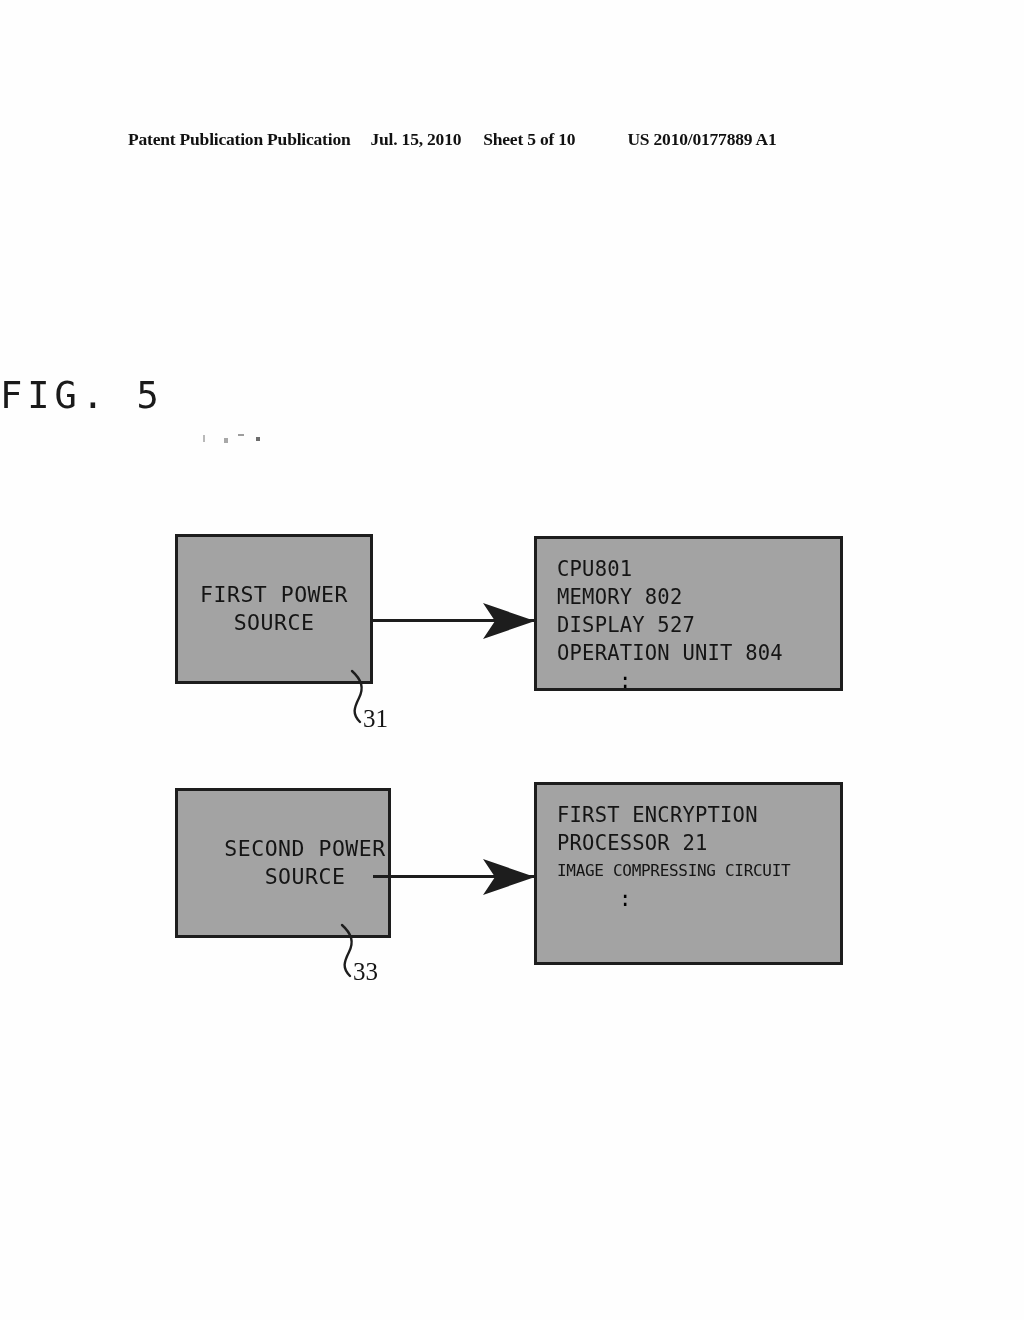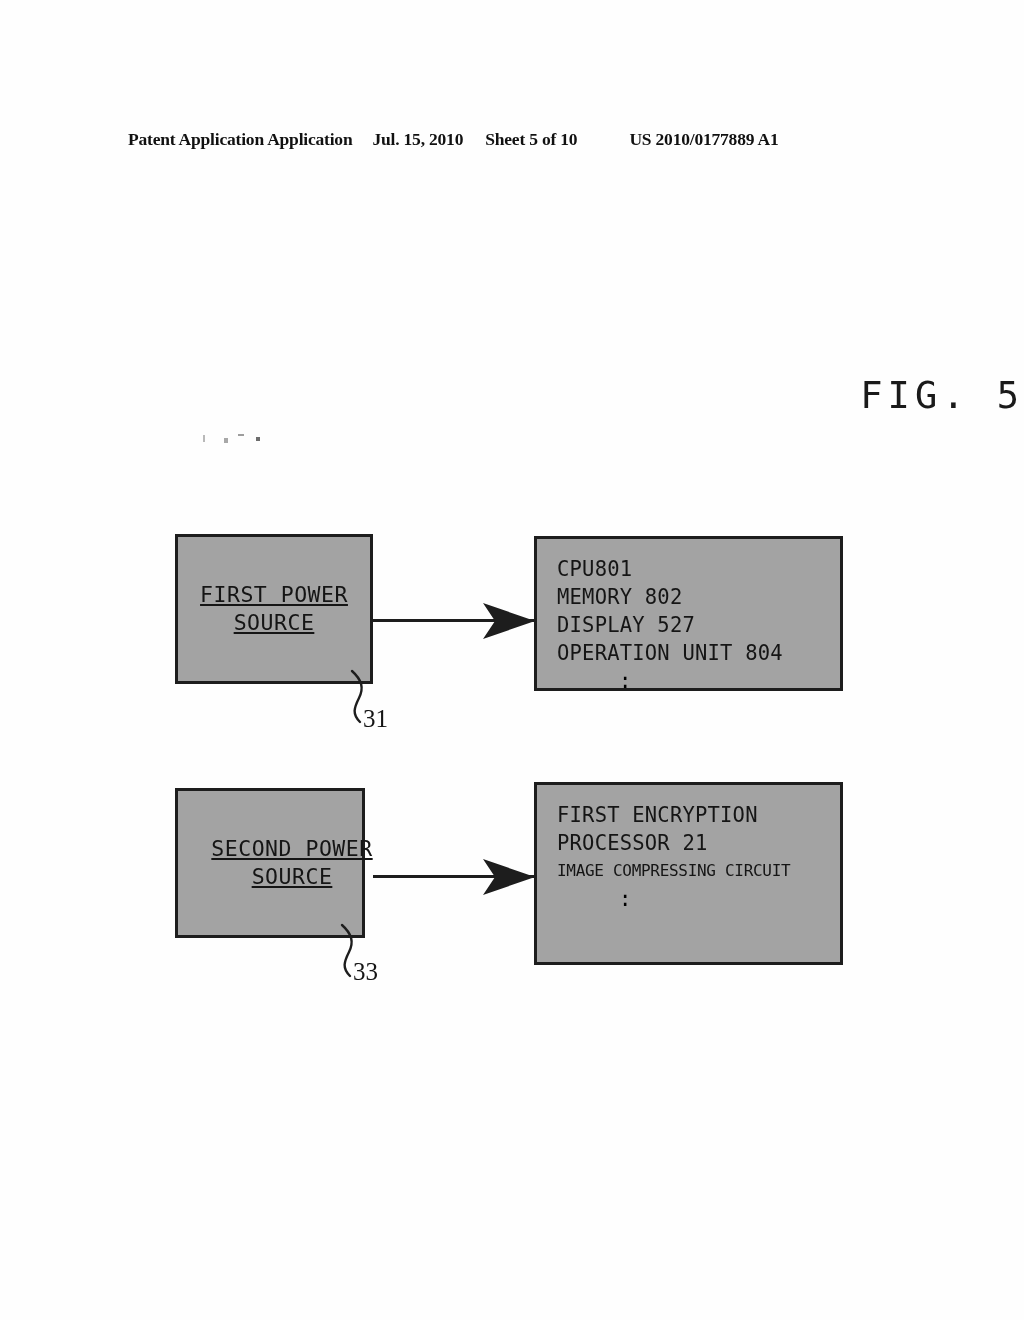--- a/index.html
+++ b/index.html
@@ -46,21 +46,21 @@
   #header .h-date     { margin-left: 20px; }
   #header .h-sheet    { margin-left: 22px; }
   #header .h-num      { margin-left: 52px; margin-top: 41px; }
 
   
   #fig-title {
     position: absolute;
     left: 0;
     top: 374px;
     width: 1024px;
-    text-align: right;
+    text-align: left;
     font-family: "DejaVu Sans Mono", monospace;
     font-size: 37px;
     letter-spacing: 5px;
     font-weight: 500;
     color: #1a1a1a;
   }
 
   
   .speck {
     position: absolute;
@@ -86,21 +86,20 @@
 
   
   .center-box {
     display: flex;
     align-items: center;
     justify-content: center;
     text-align: center;
   }
   .center-box .box-label {
     font-size: 21.5px;
-    text-decoration: underline;
   }
 
   
   .list-box {
     padding: 16px 0 0 20px;
   }
   .list-box .line {
     font-family: "DejaVu Sans Mono", monospace;
     font-size: 20.5px;
     letter-spacing: 0.2px;
@@ -142,21 +141,21 @@
     color: #141414;
   }
   .leader { position: absolute; }
 </style>
 </head>
 <body>
 
 <div id="page">
 
   <div id="header">
-    <span class="h-pub">Patent Application Application</span>
+    <span class="h-pub">Patent Publication Publication</span>
     <span class="h-date">Jul. 15, 2010</span>
     <span class="h-sheet">Sheet 5 of 10</span>
     <span class="h-num">US 2010/0177889 A1</span>
   </div>
 
   <div id="fig-title">FIG. 5</div>
 
   <div class="speck" style="left:203px; top:435px; width:2px; height:7px;"></div>
   <div class="speck" style="left:224px; top:438px; width:4px; height:5px; background:#a8a8a8;"></div>
   <div class="speck" style="left:238px; top:434px; width:6px; height:2px; background:#9d9d9d;"></div>
@@ -181,21 +180,21 @@
   </div>
 
   <div class="dbox list-box" style="left:534px; top:536px; width:309px; height:155px;">
     <div class="line">CPU801</div>
     <div class="line">MEMORY 802</div>
     <div class="line">DISPLAY 527</div>
     <div class="line">OPERATION UNIT 804</div>
     <div class="dots">:</div>
   </div>
 
-  <div class="dbox center-box" style="left:175px; top:788px; width:190px; height:150px;padding-left:44px;">
+  <div class="dbox center-box" style="left:175px; top:788px; width:216px; height:150px;padding-left:44px;">
     <div class="box-label"><span>SECOND POWER</span>
 <span>SOURCE</span></div>
   </div>
 
   <svg class="leader" style="left:320px; top:922px; width:70px; height:66px;" viewBox="0 0 70 66">
     <path d="M 22 3 C 32 12, 34 20, 29 30 C 24 40, 22 46, 30 54" fill="none" stroke="#1d1d1d" stroke-width="2.4" stroke-linecap="round"></path>
   </svg>
   <div class="refnum" style="left:353px; top:958px;">33</div>
 
   <div class="connector" style="left:373px; top:875px; width:162px; height:3px;">

